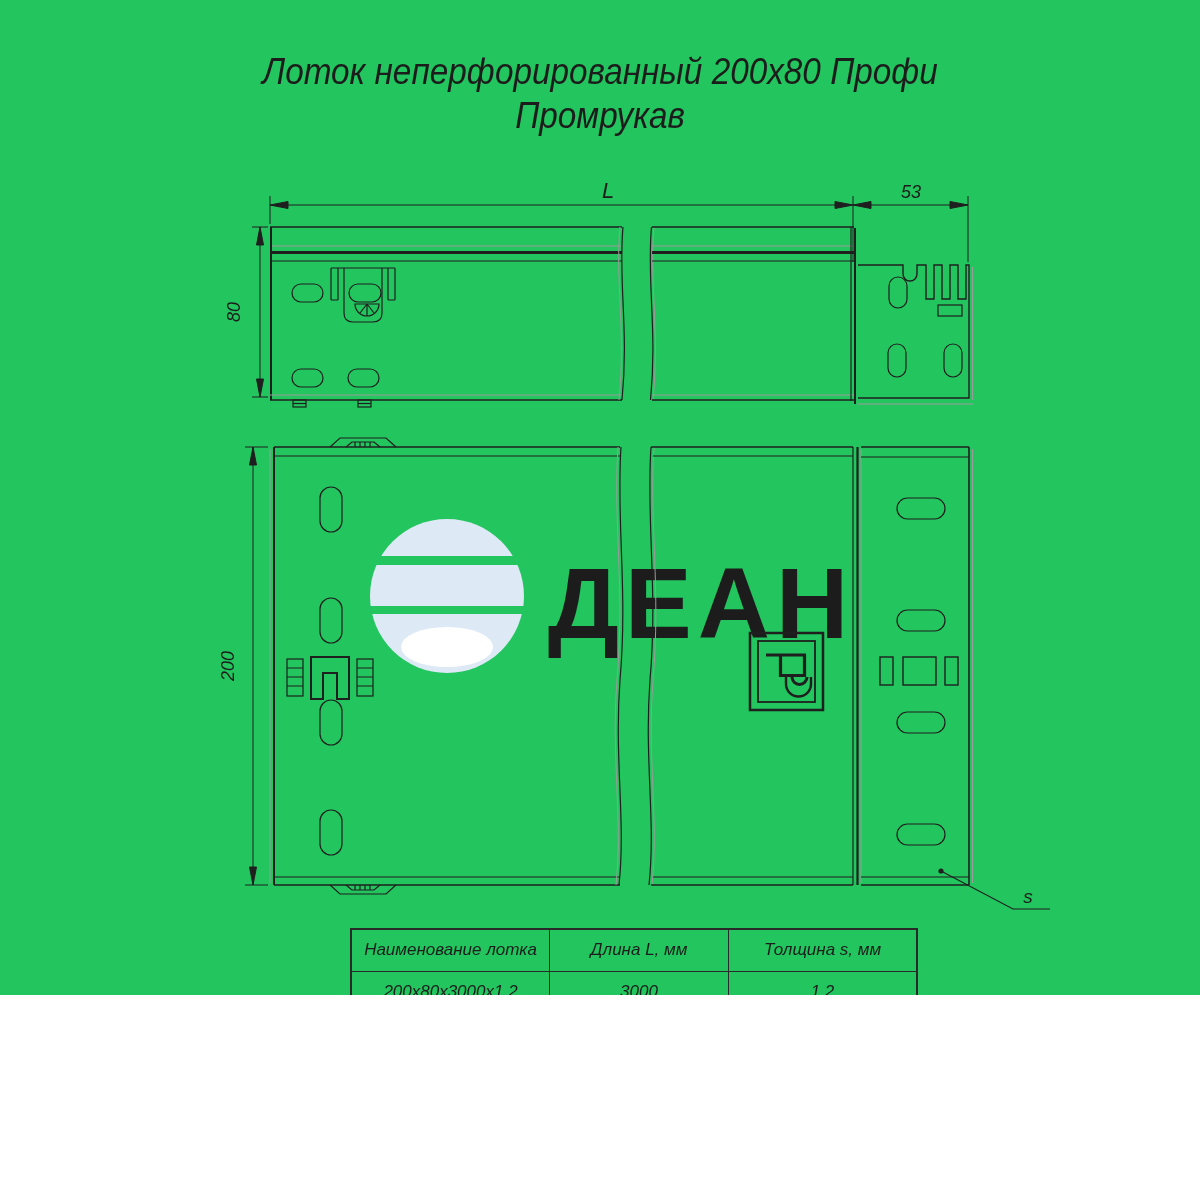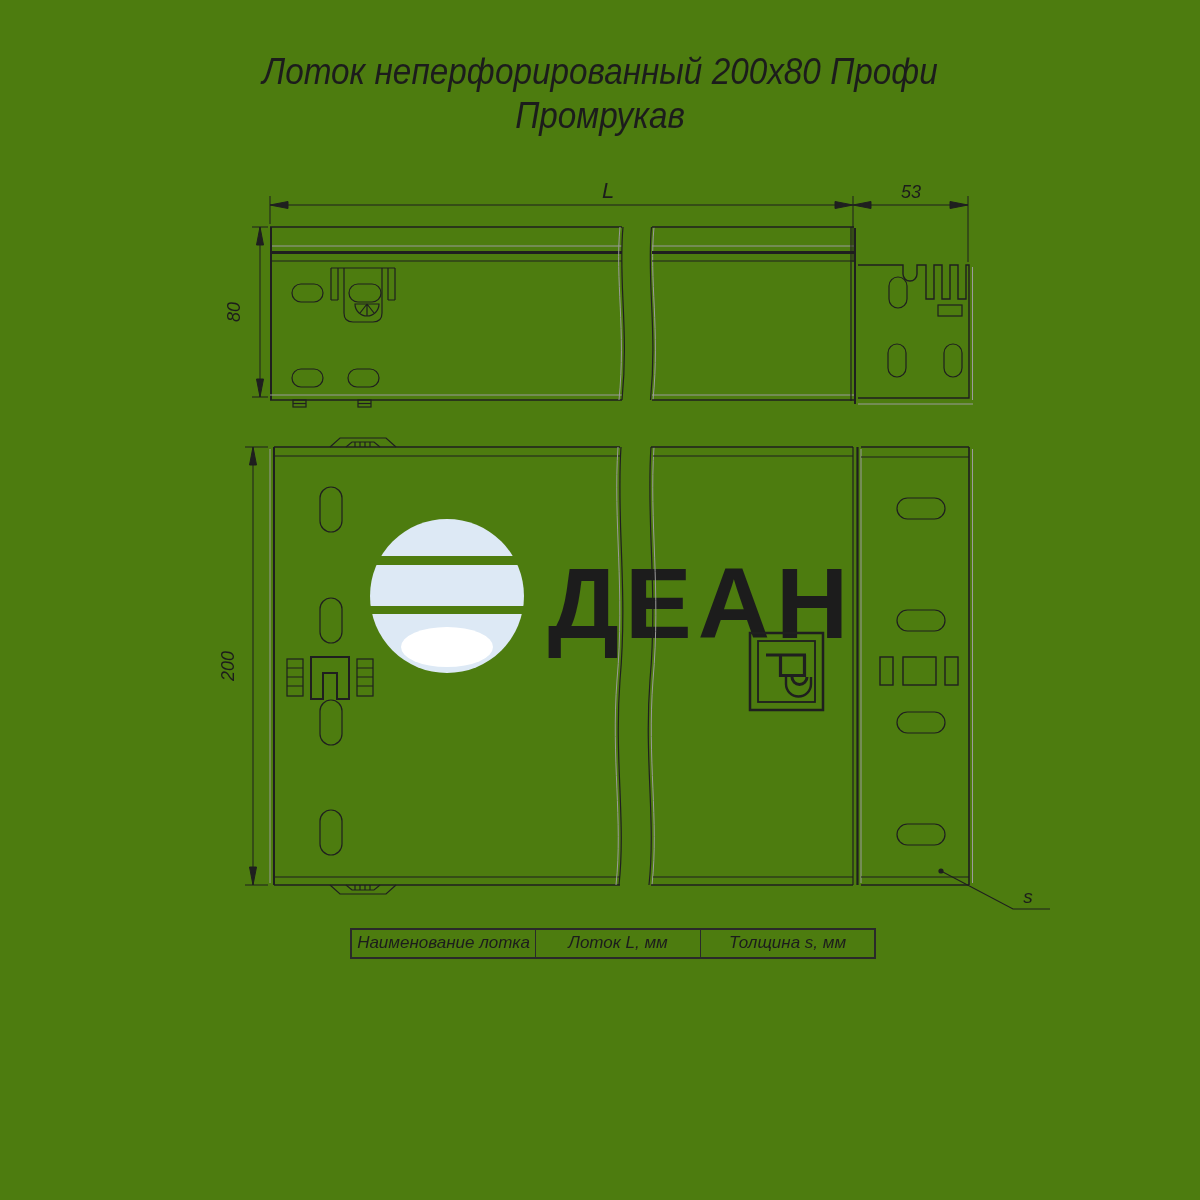--- a/index.html
+++ b/index.html
@@ -1,26 +1,26 @@
 <!DOCTYPE html>
 <html><head>
 <meta charset="utf-8">
 <style>
   html,body{margin:0;padding:0;background:#ffffff;}
-  .page{position:relative;width:1200px;height:1200px;background:#4d7c0f;overflow:hidden;
+  .page{position:relative;width:1200px;height:995px;background:#22c55e;overflow:hidden;
         font-family:"Liberation Sans",sans-serif;color:#1c1c1c;text-decoration:underline;}
   .title{position:absolute;top:50px;left:0;width:100%;text-align:center;
          font-style:italic;font-size:37px;line-height:1.18;color:#1c1c1c;
          transform:scaleX(0.9);}
   svg text{font-family:"Liberation Sans",sans-serif;font-style:italic;fill:#1c1c1c;}
   .wmtext{font-weight:bold;font-style:normal;}
   
   .sizes{position:absolute;left:350px;top:928px;border-collapse:collapse;table-layout:fixed;}
   .sizes td,.sizes th{border:1.5px solid #2a2a2a;font-style:italic;font-weight:normal;
-        font-size:17px;text-align:center;vertical-align:middle;padding:0;height:26.6px;
+        font-size:17px;text-align:center;vertical-align:middle;padding:7px;height:26.6px;
         transform:scaleX(1);}
   .sizes{border:2px solid #2a2a2a;}
   .c0{width:183px;} .c1{width:164px;} .c2{width:173px;}
 </style>
 </head>
 <body>
 
 <div class="page">
 
   <div class="title">
@@ -207,19 +207,24 @@
       <circle cx="941" cy="871" r="2.6" stroke="none"></circle>
       <path d="M941,871 L1013,909 H1050" fill="none"></path>
       <text x="1028" y="903" font-size="19" text-anchor="middle" stroke="none">s</text>
     </g>
   </svg>
 
   <table class="sizes">
     <tbody>
         <tr>
       <th class="c0">Наименование лотка</th>
-      <th class="c1">Лоток L, мм</th>
+      <th class="c1">Длина L, мм</th>
       <th class="c2">Толщина s, мм</th>
+    </tr>
+    <tr>
+      <td>200x80x3000x1,2</td>
+      <td>3000</td>
+      <td>1,2</td>
     </tr>
   </tbody>
     </table>
 
 </div>
 
 </body></html>

